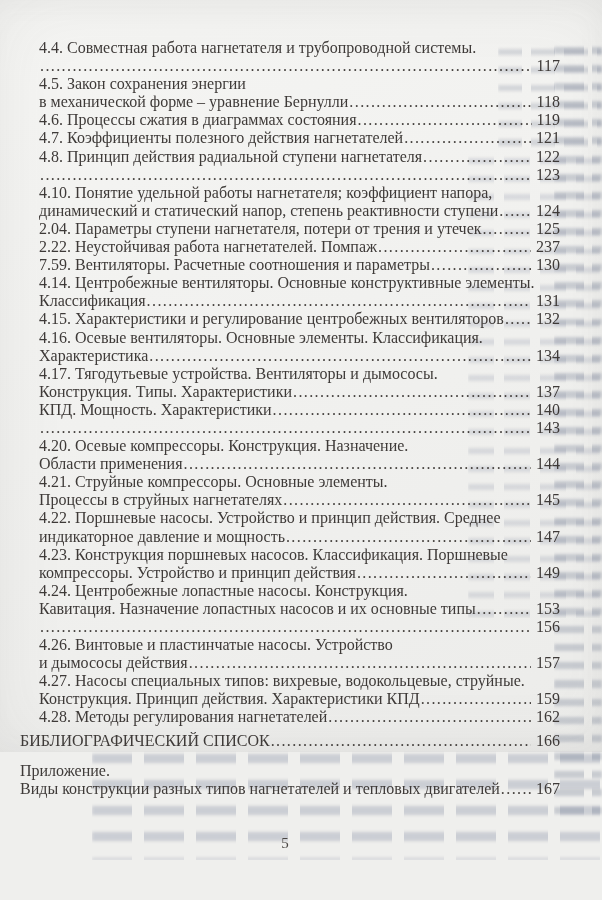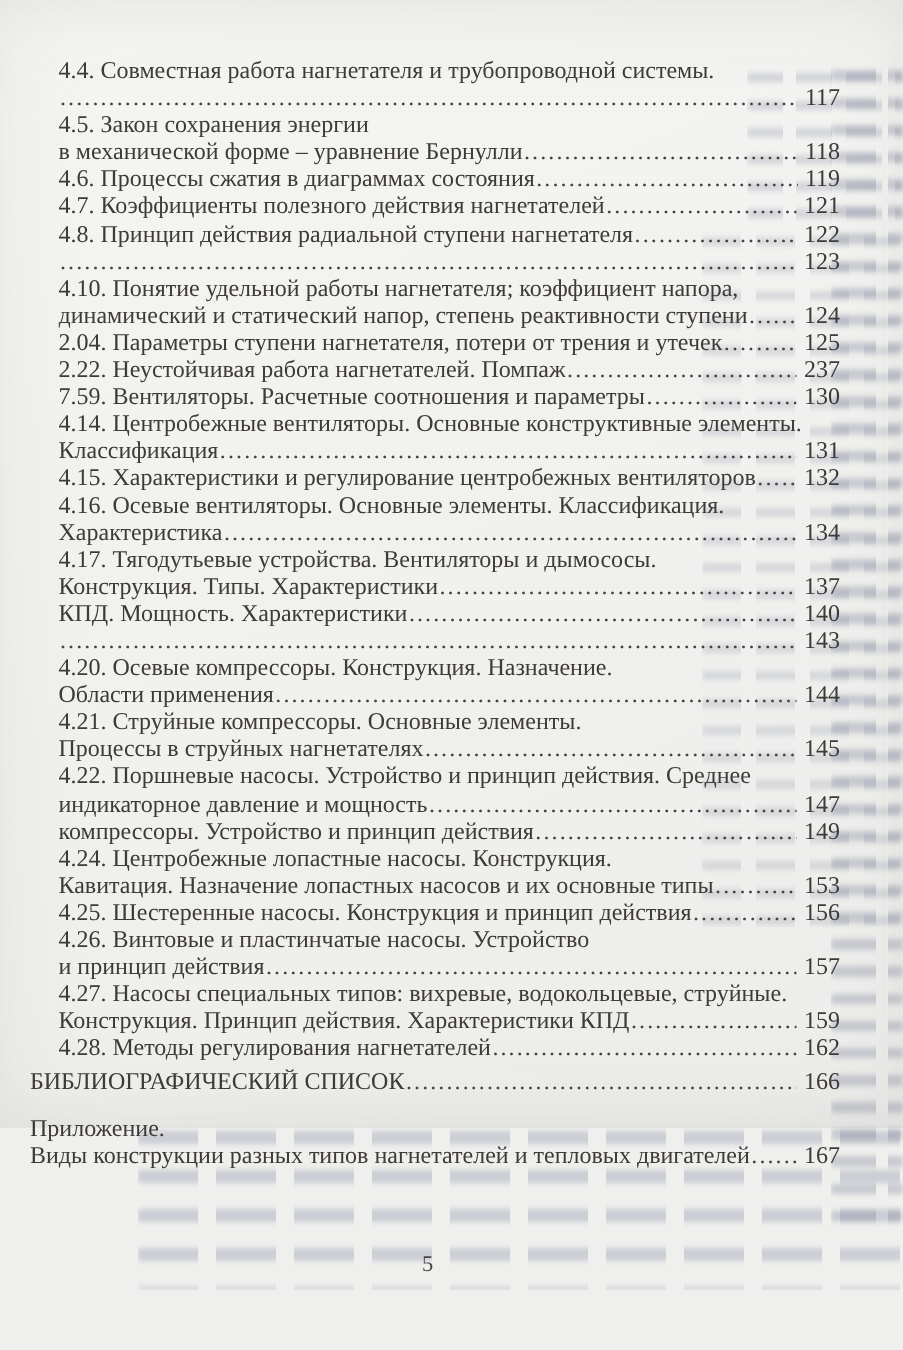--- a/index.html
+++ b/index.html
@@ -225,48 +225,50 @@
           <span class="t">4.22. Поршневые насосы. Устройство и принцип действия. Среднее</span>
         </div>
         <div class="line">
           <span class="t">индикаторное давление и мощность</span>
           <span class="dots">............................................................................................................................................................................................................................</span>
           <span class="page">147</span>
         </div>
       </div>
       <div class="entry indent">
         <div class="line">
+          <span class="t">4.23. Конструкция поршневых насосов. Классификация. Поршневые</span>
+        </div>
+        <div class="line">
           <span class="t">компрессоры. Устройство и принцип действия</span>
           <span class="dots">............................................................................................................................................................................................................................</span>
           <span class="page">149</span>
         </div>
       </div>
       <div class="entry indent">
         <div class="line">
           <span class="t">4.24. Центробежные лопастные насосы. Конструкция.</span>
         </div>
         <div class="line">
           <span class="t">Кавитация. Назначение лопастных насосов и их основные типы</span>
           <span class="dots">............................................................................................................................................................................................................................</span>
           <span class="page">153</span>
         </div>
       </div>
       <div class="entry indent">
         <div class="line">
-          <span class="t">4.25. Шестеренные насосы. Конструкция и принцип действия</span>
           <span class="dots">............................................................................................................................................................................................................................</span>
           <span class="page">156</span>
         </div>
       </div>
       <div class="entry indent">
         <div class="line">
           <span class="t">4.26. Винтовые и пластинчатые насосы. Устройство</span>
         </div>
         <div class="line">
-          <span class="t">и принцип действия</span>
+          <span class="t">и дымососы действия</span>
           <span class="dots">............................................................................................................................................................................................................................</span>
           <span class="page">157</span>
         </div>
       </div>
       <div class="entry indent">
         <div class="line">
           <span class="t">4.27. Насосы специальных типов: вихревые, водокольцевые, струйные.</span>
         </div>
         <div class="line">
           <span class="t">Конструкция. Принцип действия. Характеристики КПД</span>

